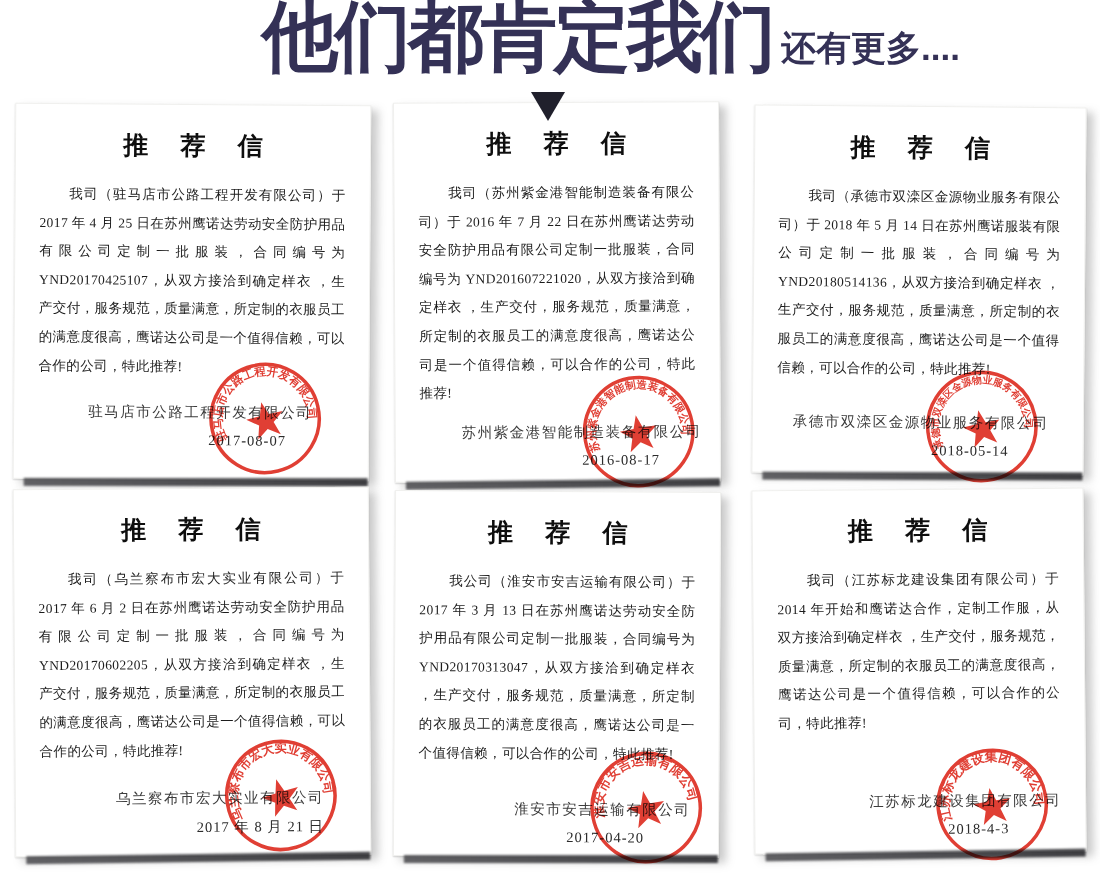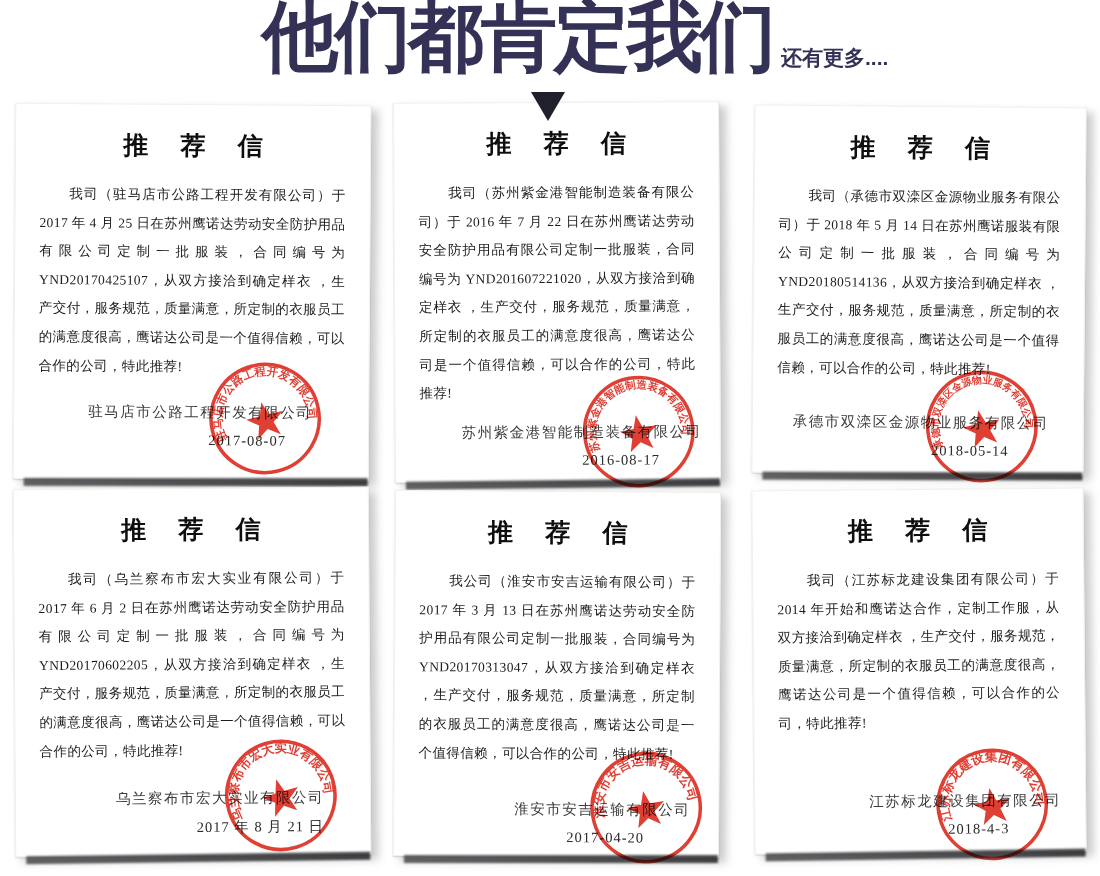--- a/index.html
+++ b/index.html
@@ -13,21 +13,21 @@
   .header{
     position:absolute;left:262px;top:-6px;display:flex;align-items:flex-end;white-space:nowrap;
   }
   .headline{
     font-family:"Liberation Sans","DejaVu Sans",sans-serif;
     font-weight:900;font-size:76px;line-height:1.12;margin:0;
     color:#343156;letter-spacing:-3px;transform:scaleY(1.02);transform-origin:bottom left;
   }
   .headline-more{
     font-family:"Liberation Sans","DejaVu Sans",sans-serif;
-    font-weight:900;font-size:21px;color:#343156;letter-spacing:0px;
+    font-weight:900;font-size:35px;color:#343156;letter-spacing:0px;
     margin-left:8px;padding-bottom:7px;
   }
   .down-arrow{
     position:absolute;left:531px;top:92px;width:0;height:0;z-index:5;
     border-left:17px solid transparent;border-right:17px solid transparent;
     border-top:29px solid #20202c;
   }
 
   
   .letter{

